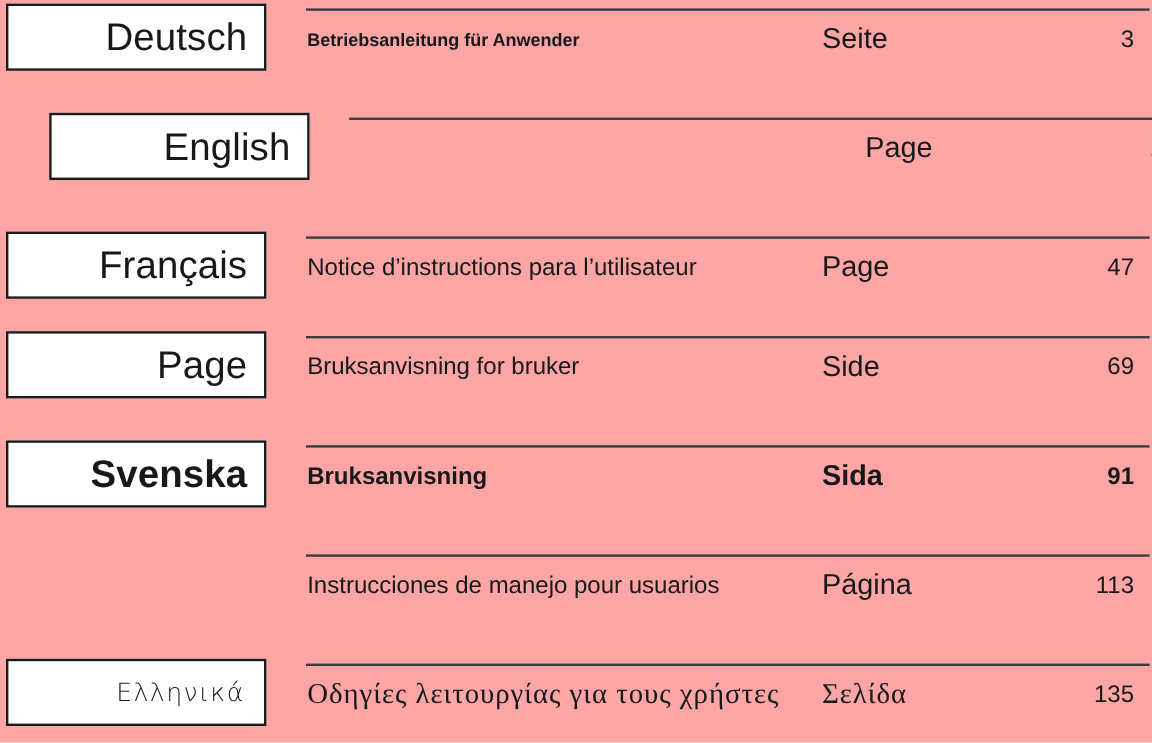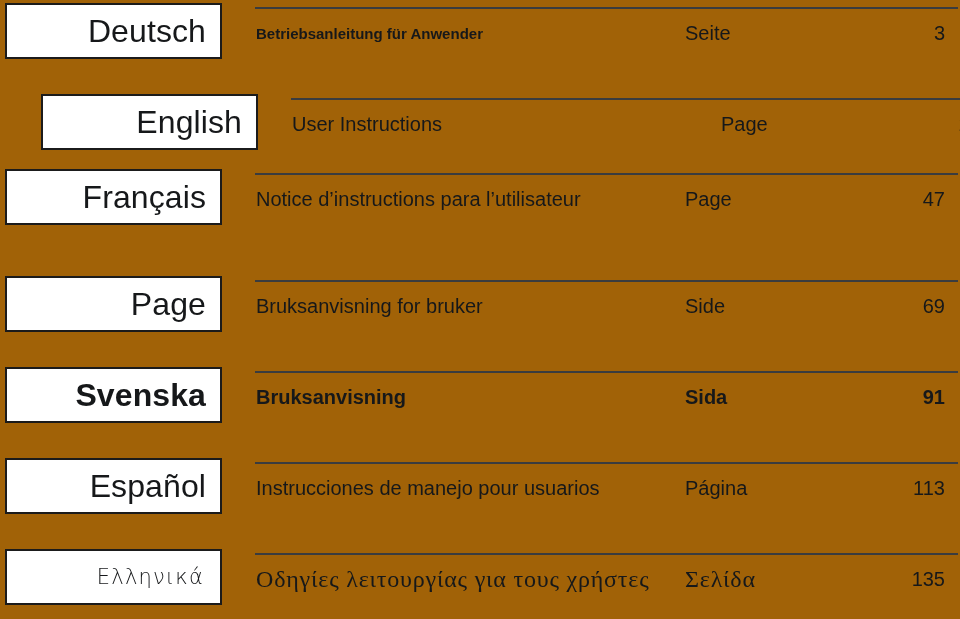--- a/index.html
+++ b/index.html
@@ -6,21 +6,21 @@
   html, body {
     margin: 0;
     padding: 0;
     background: #ffffff;
   }
 
   #page {
     position: relative;
     width: 960px;
     height: 619px;
-    background: #a16207;
+    background: #fca5a5;
     font-family: "Liberation Sans", sans-serif;
     overflow: hidden;
   }
 
   
   .lang-row {
     position: absolute;
     left: 0;
     width: 960px;
     height: 91px;
@@ -92,21 +92,21 @@
 
   .page-label {
     position: absolute;
     top: 16px;
     left: 430px;
     width: 180px;
     height: 34px;
     display: flex;
     align-items: center;
     justify-content: flex-start;
-    font-size: 20px;
+    font-size: 24px;
     color: #16181a;
     white-space: nowrap;
   }
 
   .page-number {
     position: absolute;
     top: 16px;
     left: 610px;
     width: 80px;
     height: 34px;
@@ -148,26 +148,25 @@
         <div class="page-label">Seite</div>
         <div class="page-number">3</div>
       </div>
     </div>
     <div class="lang-row r1" style="top: 91px; margin-left: 36px;">
       <div class="lang-box">
         <span class="lang-name">English</span>
       </div>
       <div class="row-content">
         <div class="rule"></div>
-        <div class="row-text">User  Instructions</div>
         <div class="page-label">Page</div>
         <div class="page-number">25</div>
       </div>
     </div>
-    <div class="lang-row r2" style="top: 166px;">
+    <div class="lang-row r2" style="top: 190px;">
       <div class="lang-box">
         <span class="lang-name">Français</span>
       </div>
       <div class="row-content">
         <div class="rule"></div>
         <div class="row-text">Notice d’instructions para l’utilisateur</div>
         <div class="page-label">Page</div>
         <div class="page-number">47</div>
       </div>
     </div>
@@ -187,23 +186,20 @@
         <span class="lang-name">Svenska</span>
       </div>
       <div class="row-content">
         <div class="rule"></div>
         <div class="row-text">Bruksanvisning</div>
         <div class="page-label">Sida</div>
         <div class="page-number">91</div>
       </div>
     </div>
     <div class="lang-row r5" style="top: 455px;">
-      <div class="lang-box">
-        <span class="lang-name">Español</span>
-      </div>
       <div class="row-content">
         <div class="rule"></div>
         <div class="row-text">Instrucciones de manejo pour usuarios</div>
         <div class="page-label">Página</div>
         <div class="page-number">113</div>
       </div>
     </div>
     <div class="lang-row r6 greek" style="top: 546px;">
       <div class="lang-box">
         <span class="lang-name">Ελληνικά</span>

